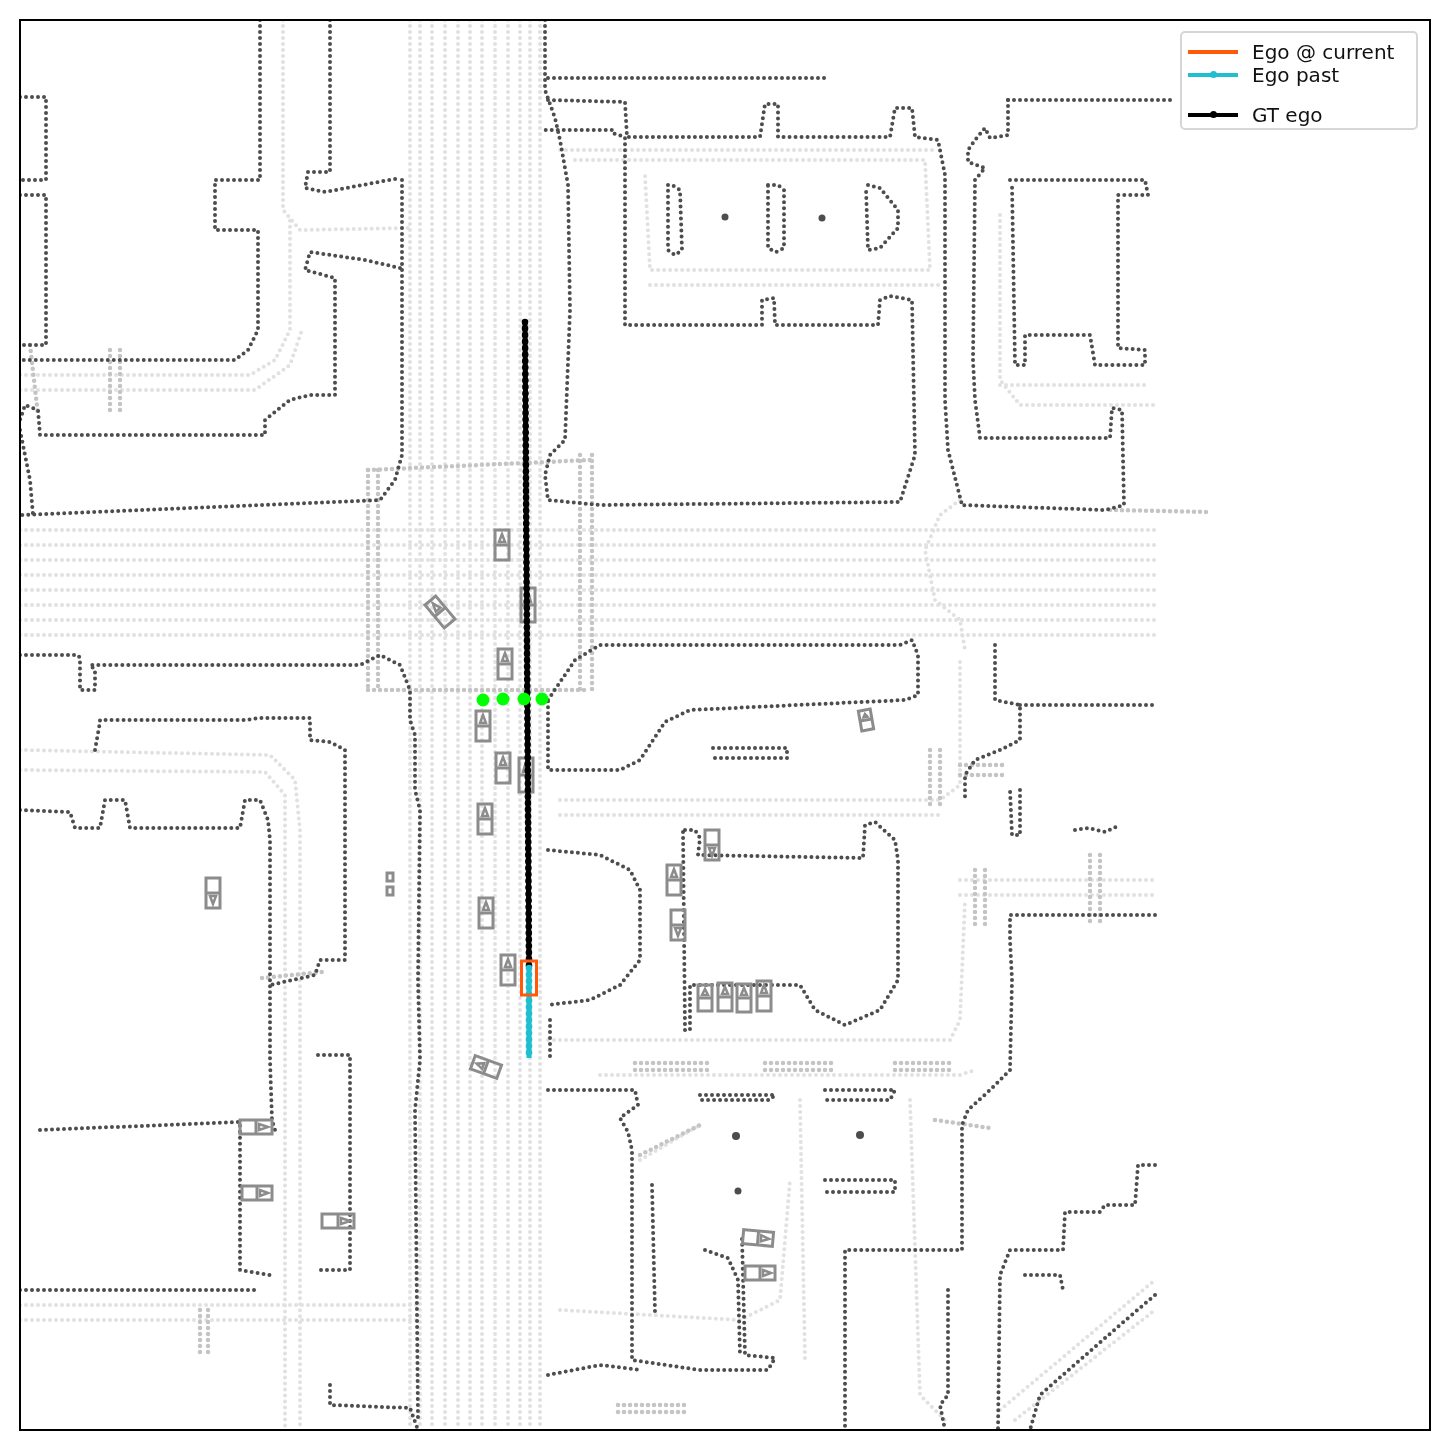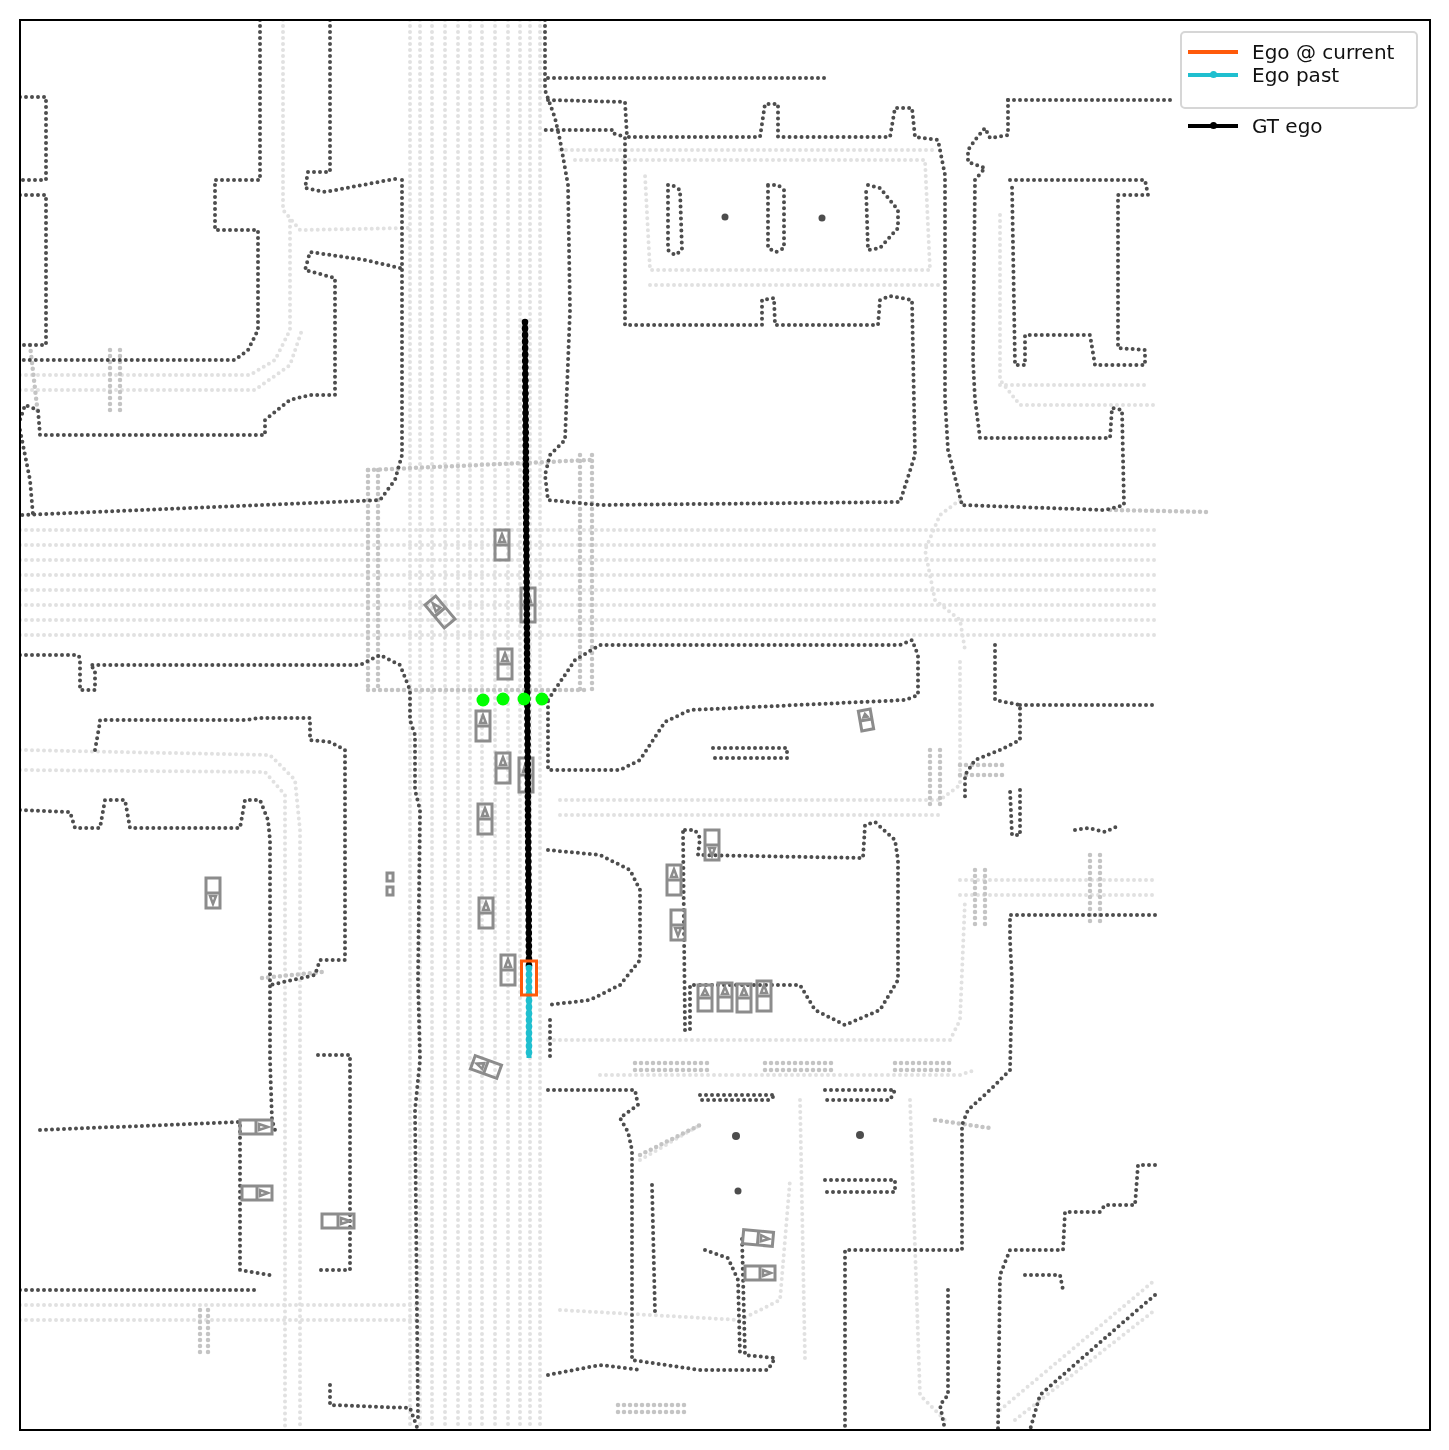--- a/index.html
+++ b/index.html
@@ -1,19 +1,19 @@
 <!DOCTYPE html>
 <html><head>
   <meta charset="utf-8">
   <style>
     html, body { margin: 0; padding: 0; background: #ffffff; }
     body { width: 1449px; height: 1450px; position: relative; overflow: hidden; font-family: "DejaVu Sans", sans-serif; }
     #plot { position: absolute; left: 0; top: 0; }
     .legend {
-      position: absolute; left: 1180px; top: 31px; width: 238px; height: 78px;
+      position: absolute; left: 1180px; top: 31px; width: 238px; height: 99px;
       background: rgba(255,255,255,0.9); border: 2px solid #d6d6d6; border-radius: 5px;
       box-sizing: border-box;
     }
     .legend-row { position: absolute; left: 6px; height: 28px; display: flex; align-items: center; }
     .legend-swatch { width: 50px; height: 28px; position: relative; margin-right: 14px; }
     .legend-swatch .line { position: absolute; left: 0; right: 0; top: 12px; height: 4px; }
     .legend-swatch .dot { position: absolute; left: 22px; top: 10px; width: 7px; height: 7px; border-radius: 50%; }
     .legend-label { font-size: 20px; color: #111; white-space: nowrap; }
   </style>
 </head>
@@ -430,20 +430,20 @@
     </div>
     <span class="legend-label">Ego @ current</span>
   </div>
   <div class="legend-row" style="top:28px">
     <div class="legend-swatch">
       <div class="line" style="background:#1fbfcf"></div>
       <div class="dot" style="background:#1fbfcf"></div>
     </div>
     <span class="legend-label">Ego past</span>
   </div>
-  <div class="legend-row" style="top:79px">
+  <div class="legend-row" style="top:68px">
     <div class="legend-swatch">
       <div class="line" style="background:#000"></div>
       <div class="dot" style="background:#000"></div>
     </div>
     <span class="legend-label">GT ego</span>
   </div>
 </div>
 
 </body></html>

